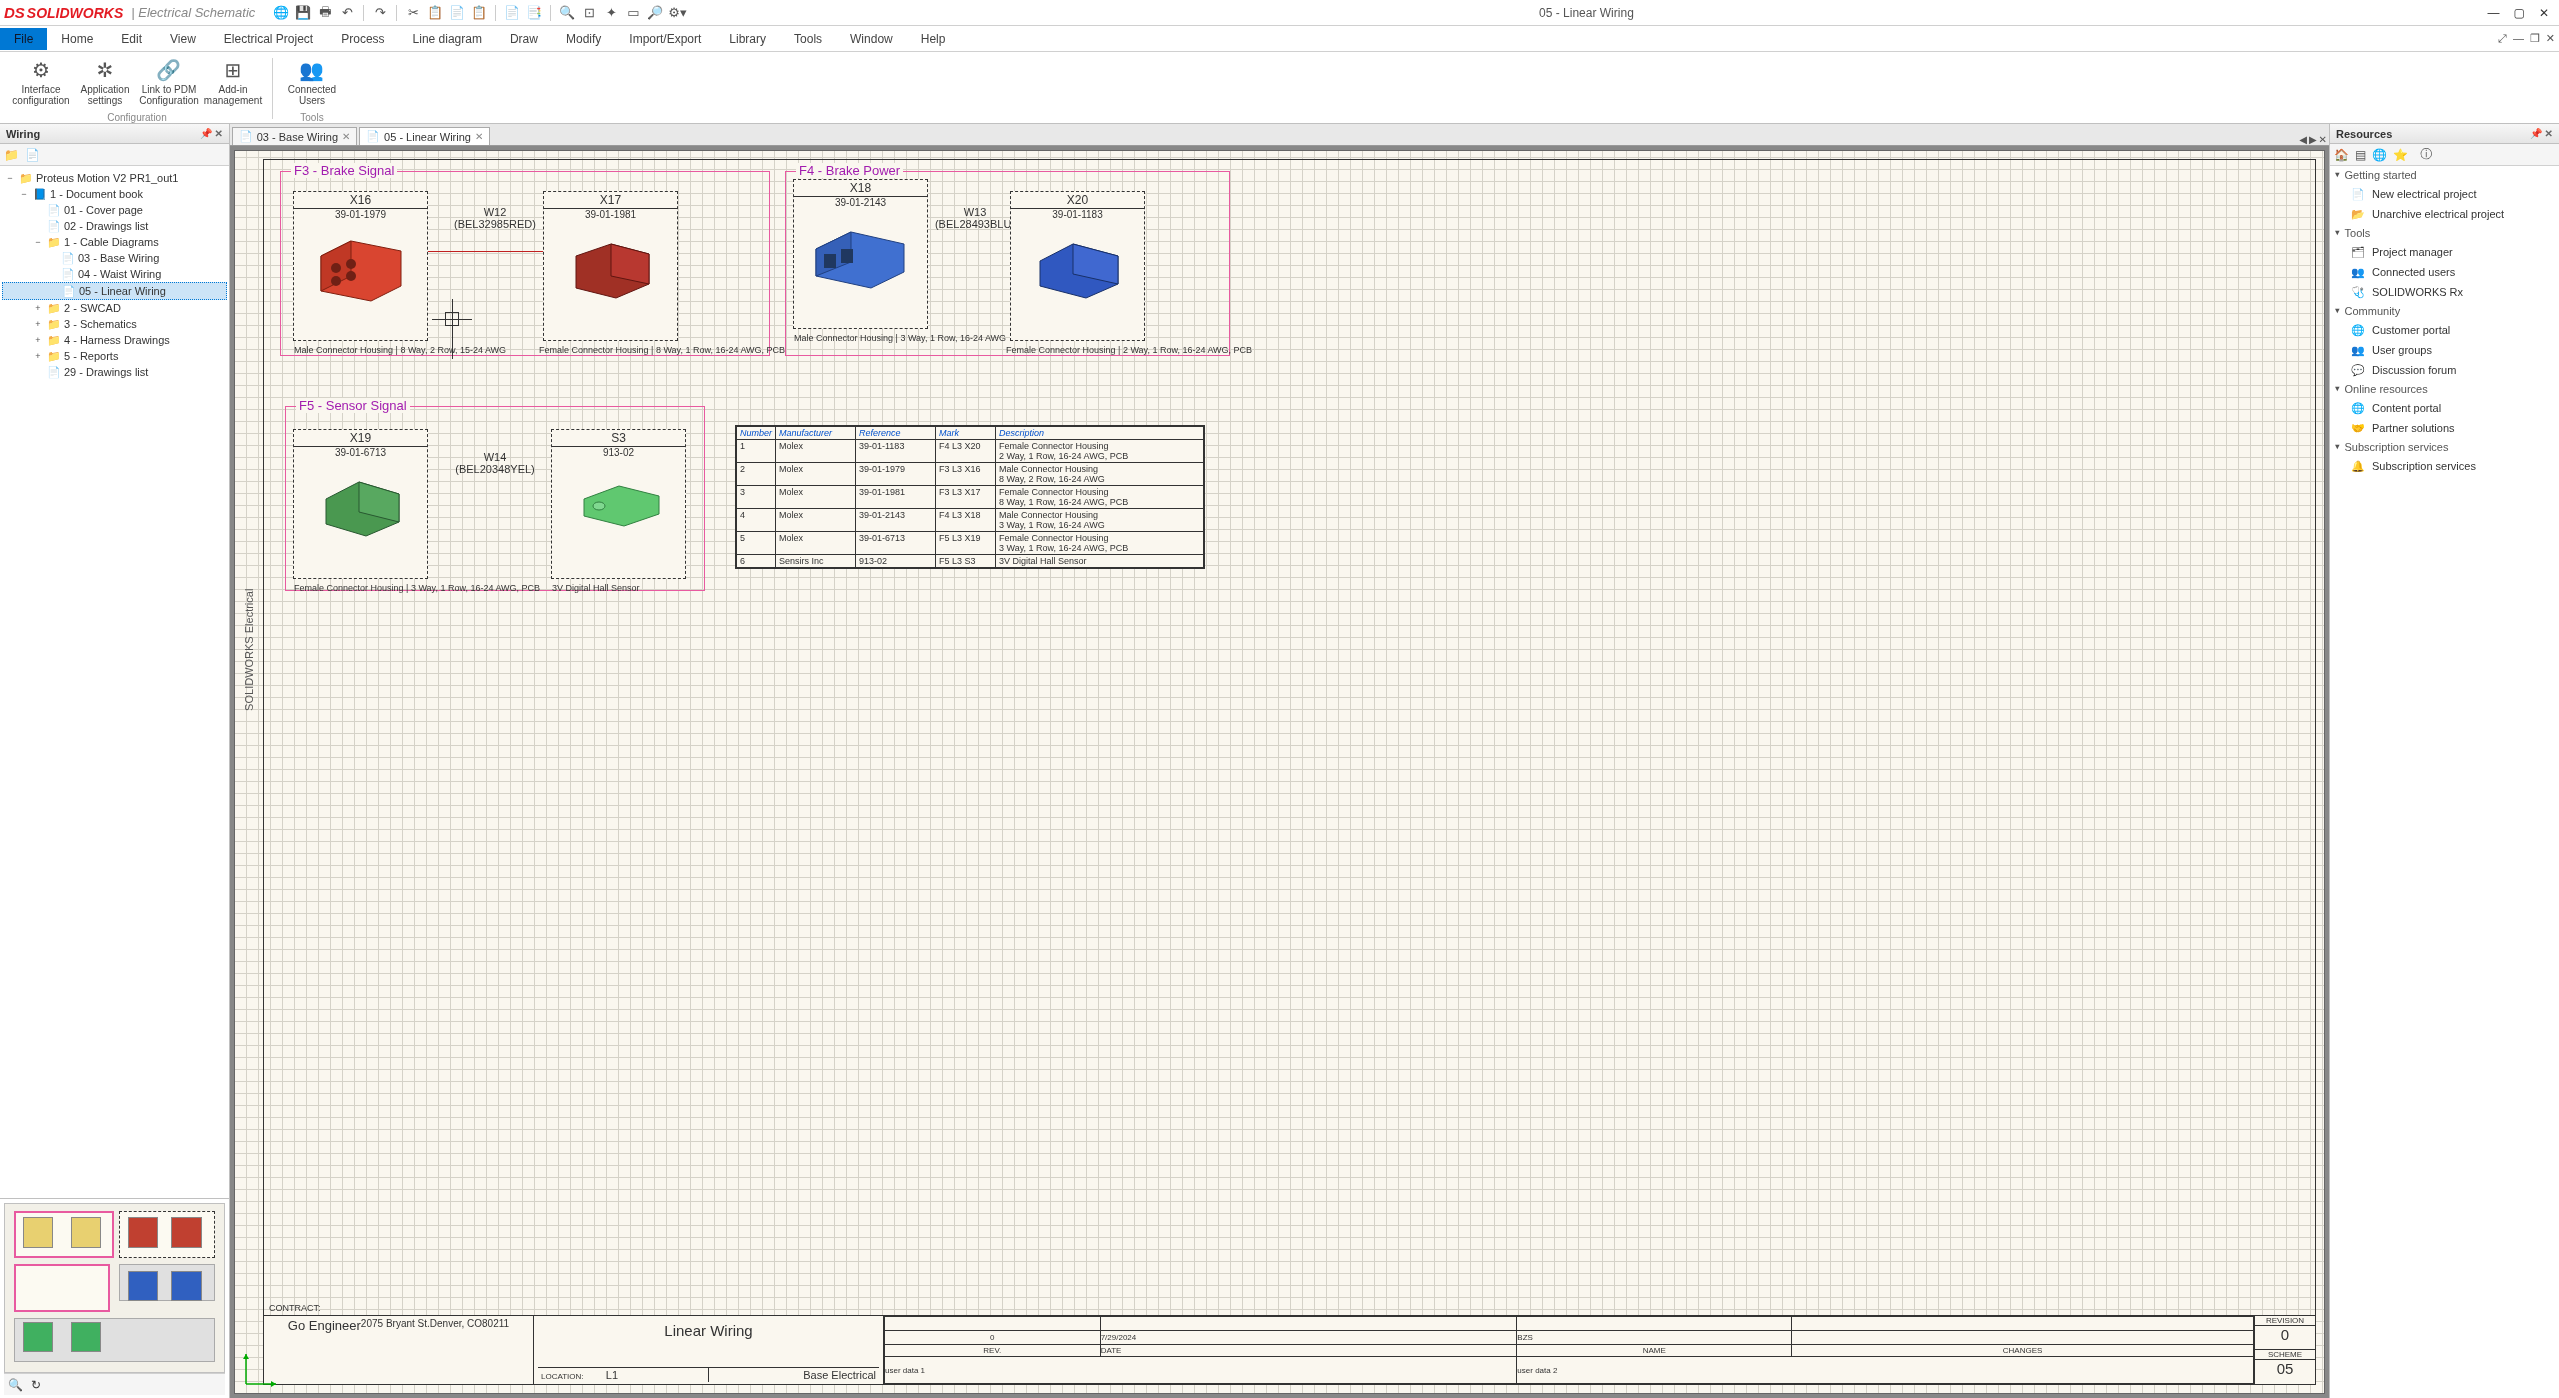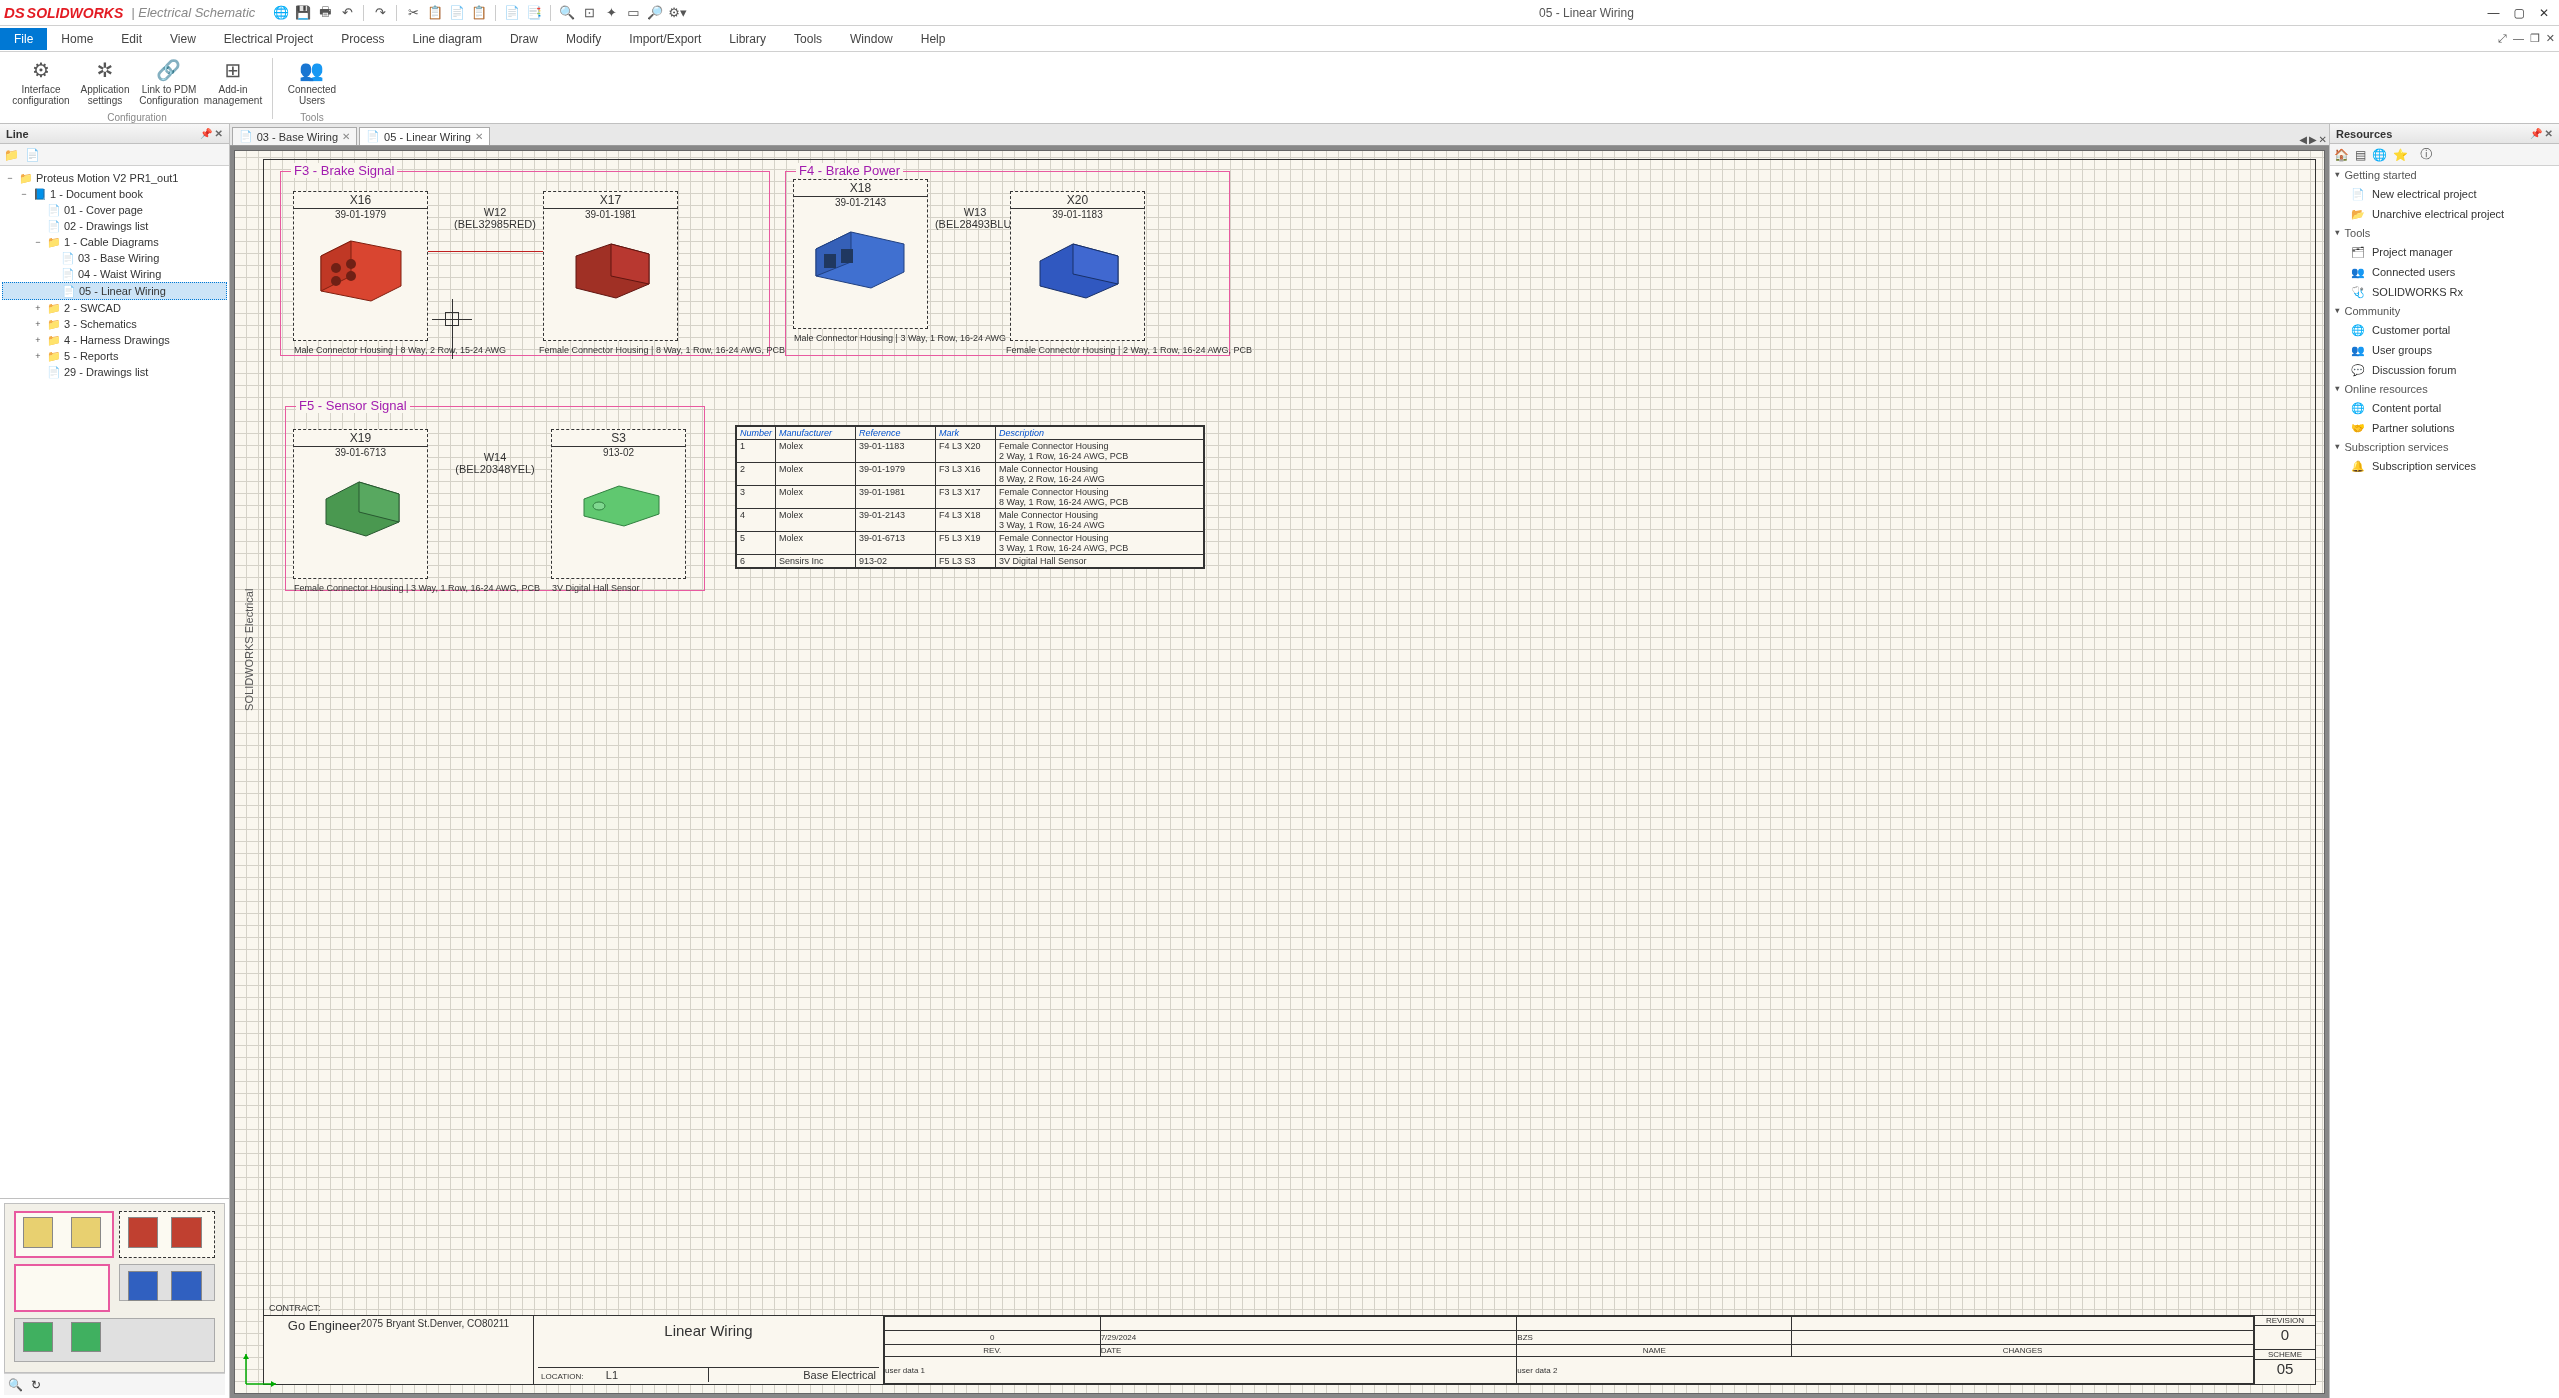--- a/index.html
+++ b/index.html
@@ -12,21 +12,21 @@
 .subtitle { color: #888; font-style: italic; font-size: 13px; margin-left: 4px; }
 .toolbar-icons { display: flex; gap: 6px; margin-left: 18px; align-items: center; }
 .toolbar-icons .tb-icon { width: 16px; height: 16px; display: inline-flex; align-items: center; justify-content: center; color: #555; font-size: 13px; cursor: pointer; }
 .tb-sep { width: 1px; height: 16px; background: #ccc; margin: 0 2px; }
 .win-title { flex: 1; text-align: center; font-size: 12px; color: #555; }
 .win-controls { display: flex; gap: 14px; padding-right: 6px; }
 .win-controls span { cursor: pointer; font-size: 12px; color: #333; }
 
 
 .menubar { height: 26px; background: #fff; display: flex; align-items: center; border-bottom: 1px solid #d0d0d0; position: relative; }
-.menubar .file-btn { background: #0078d4; color: #ffffff; padding: 4px 14px; margin-left: 0; font-size: 12px; }
+.menubar .file-btn { background: #0078d4; color: #0f172a; padding: 4px 14px; margin-left: 0; font-size: 12px; }
 .menubar .menu-item { padding: 4px 14px; cursor: pointer; color: #444; font-size: 12px; }
 .menubar-right { margin-left: auto; display: flex; gap: 6px; padding-right: 4px; }
 .menubar-right span { cursor: pointer; color: #555; font-size: 11px; }
 
 
 .ribbon { height: 72px; background: #fff; border-bottom: 1px solid #c0c0c0; display: flex; padding: 2px 4px 0; }
 .ribbon-group { display: flex; flex-direction: column; align-items: center; padding: 0 6px; position: relative; }
 .ribbon-btns { display: flex; gap: 2px; }
 .ribbon-btn { display: flex; flex-direction: column; align-items: center; width: 62px; padding: 2px; cursor: pointer; }
 .ribbon-btn .ricon { width: 32px; height: 28px; display: flex; align-items: center; justify-content: center; font-size: 20px; color: #555; }
@@ -208,21 +208,21 @@
         </div>
       </div>
     <div class="ribbon-group-label">Tools</div>
   </div>
 </div>
 
 <div class="main">
 
   <div class="left-panel">
     <div class="panel-header">
-      <span>Line</span>
+      <span>Wiring</span>
       <div class="ph-btns">
         <span>📌</span>
         <span>✕</span>
       </div>
     </div>
     <div class="panel-toolbar">
       <span>📁</span>
       <span>📄</span>
     </div>
     <div class="tree" id="tree">

